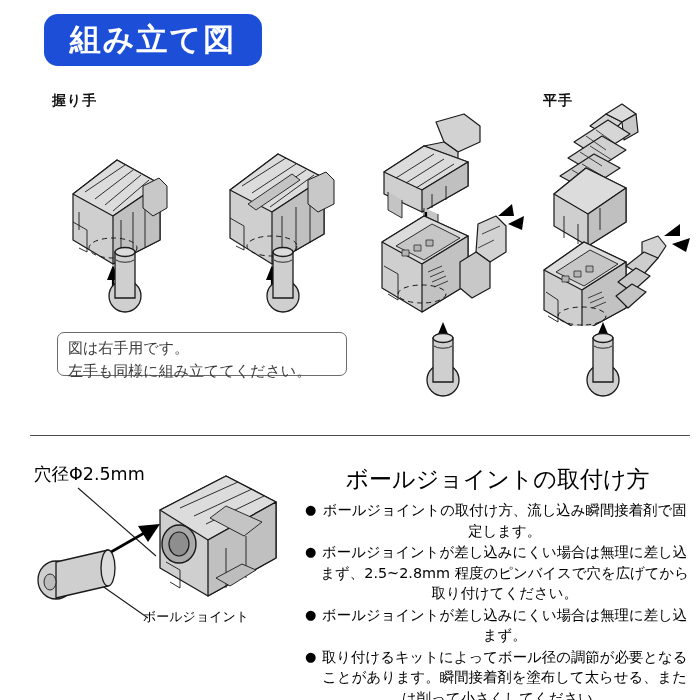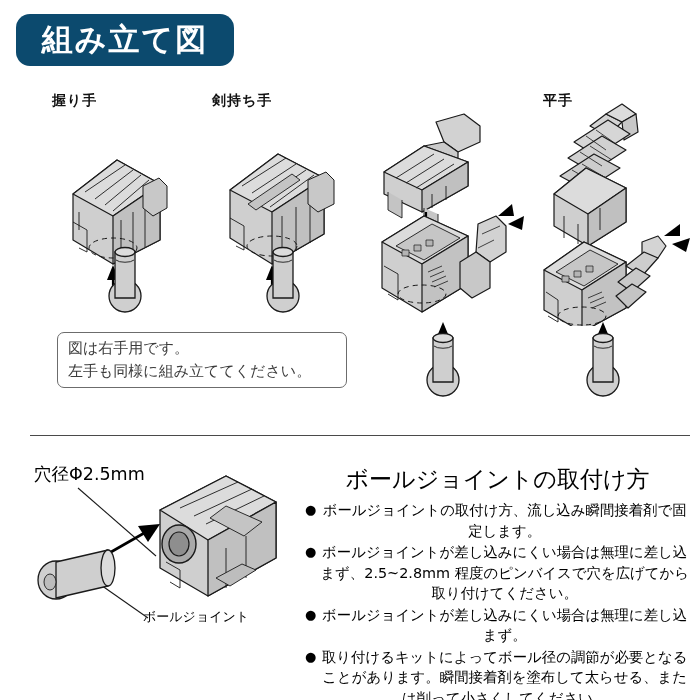--- a/index.html
+++ b/index.html
@@ -8,23 +8,23 @@
     background:#ffffff;
     font-family:"DejaVu Sans","Liberation Sans",sans-serif;
     color:#000;
     overflow:hidden;
     position:relative;
   }
   #page{position:relative;width:700px;height:700px;}
 
   
   #title-badge{
-    position:absolute;left:16px;top:14px;
+    position:absolute;left:44px;top:14px;
     width:218px;height:52px;
-    background:#0c4a6e;
+    background:#1d4ed8;
     border-radius:14px;
     display:flex;align-items:center;justify-content:center;
   }
   #title-badge .txt{
     color:#ffffff;
     font-size:31px;
     font-weight:700;
     letter-spacing:2px;
     line-height:1;
     padding-bottom:2px;
@@ -36,21 +36,21 @@
     font-size:14px;
     font-weight:700;
     letter-spacing:1px;
     white-space:nowrap;
     color:#111;
   }
 
   
   #note-box{
     position:absolute;left:57px;top:332px;
-    width:290px;height:56px;
+    width:290px;height:44px;
     border:1.5px solid #6c6c6c;
     border-radius:7px;
     background:#fff;
     padding:4px 24px 0 10px;
     box-sizing:border-box;
   }
   #note-box .line{
     font-size:15px;
     color:#3b3b3b;
     line-height:23px;
@@ -105,21 +105,20 @@
 </head>
 <body>
 
 <div id="page">
 
   <div id="title-badge">
     <span class="txt">組み立て図</span>
   </div>
 
   <div class="hand-label" style="left:52px;top:92px;">握り手</div>
-  <div class="hand-label" style="left:212px;top:92px;">剣持ち手</div>
   <div class="hand-label" style="left:543px;top:92px;">平手</div>
 
   <svg class="art" style="left:55px;top:112px;" width="150" height="200" viewBox="0 0 150 200">
     <g stroke="#1a1a1a" stroke-width="1.2" stroke-linejoin="round">
 
       <path d="M18 82 L18 128 L58 152 L105 128 L105 72 L62 48 Z" fill="#cfcfcf"></path>
 
       <path d="M18 82 L62 48 L105 72 L58 104 Z" fill="#dcdcdc"></path>
 
       <path d="M58 104 L105 72 L105 128 L58 152 Z" fill="#c0c0c0"></path>

